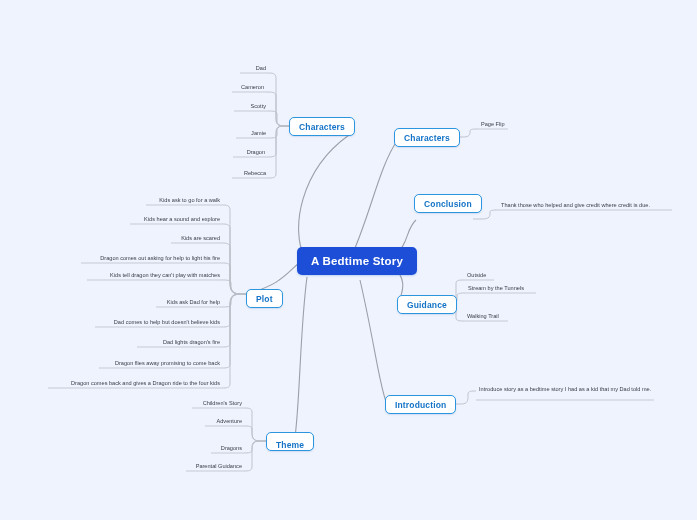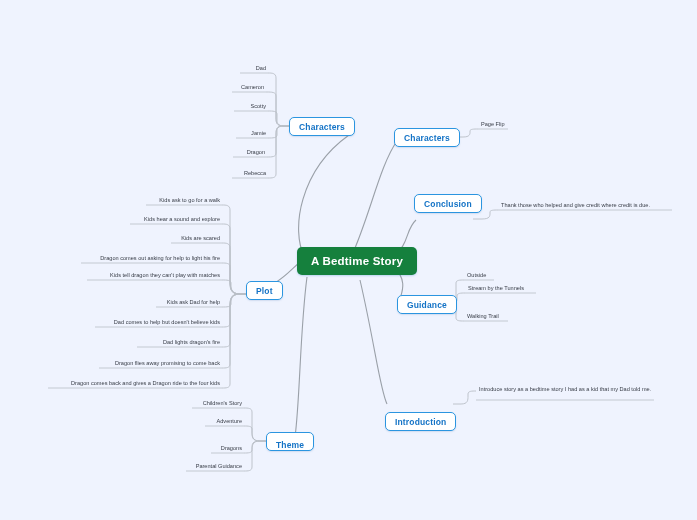--- a/index.html
+++ b/index.html
@@ -25,21 +25,21 @@
   }
   .node {
     position: absolute;
     box-sizing: border-box;
     display: flex;
     align-items: center;
     justify-content: center;
     white-space: nowrap;
   }
   .root-node {
-    background: #15803d;
+    background: #1d4ed8;
     color: #ffffff;
     font-weight: bold;
     font-size: 11.5px;
     border-radius: 5px;
     padding: 0 14px;
     height: 28px;
     letter-spacing: 0.2px;
     box-shadow: 0 1px 2px rgba(30,120,200,0.25);
   }
   .branch-node {
@@ -153,36 +153,36 @@
     </g>
   </svg>
 
   <div class="node root-node" style="left:297px; top:247px;">
     <span>A Bedtime Story</span>
   </div>
 
   <div class="node branch-node" style="left:289px; top:117px;text-align:center;">
     <span>Characters</span>
   </div>
-  <div class="node branch-node" style="left:246px; top:281px;">
+  <div class="node branch-node" style="left:246px; top:289px;">
     <span>Plot</span>
   </div>
   <div class="node branch-node" style="left:266px; top:432px;align-items:flex-end;">
     <span>Theme</span>
   </div>
   <div class="node branch-node" style="left:394px; top:128px;">
     <span>Characters</span>
   </div>
   <div class="node branch-node" style="left:414px; top:194px;">
     <span>Conclusion</span>
   </div>
   <div class="node branch-node" style="left:397px; top:295px;">
     <span>Guidance</span>
   </div>
-  <div class="node branch-node" style="left:385px; top:412px;justify-content:flex-end;">
+  <div class="node branch-node" style="left:385px; top:395px;justify-content:flex-end;">
     <span>Introduction</span>
   </div>
 
   <div class="leaf leaf-l" style="left:180px; top:64px; width:88px;">Dad</div>
   <div class="leaf leaf-l" style="left:178px; top:83px; width:88px;">Cameron</div>
   <div class="leaf leaf-l" style="left:180px; top:102px; width:88px;">Scotty</div>
   <div class="leaf leaf-l" style="left:180px; top:129px; width:88px;">Jamie</div>
   <div class="leaf leaf-l" style="left:179px; top:148px; width:88px;">Dragon</div>
   <div class="leaf leaf-l" style="left:180px; top:169px; width:88px;">Rebecca</div>
 

